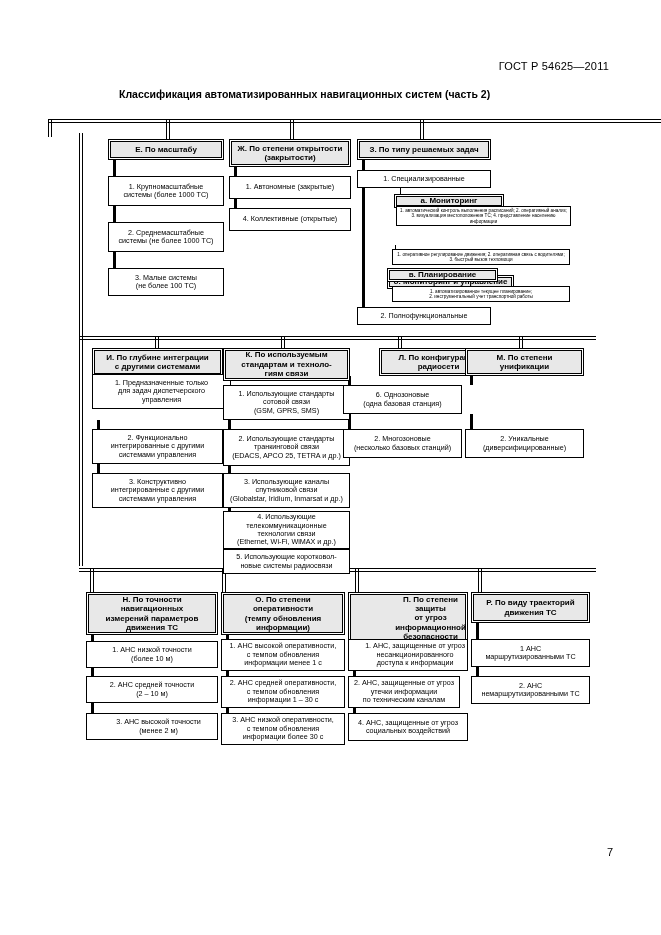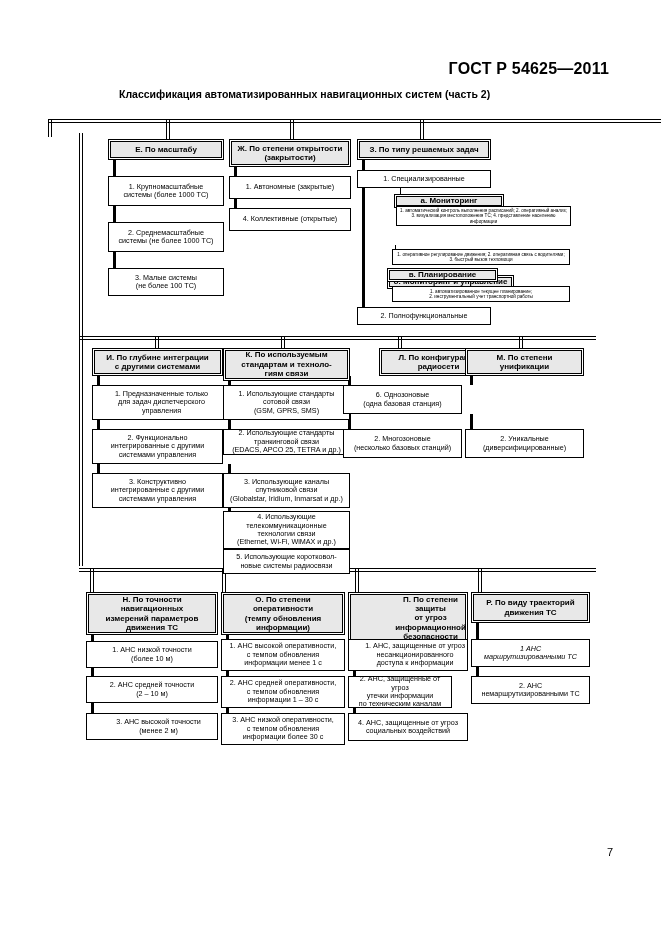--- a/index.html
+++ b/index.html
@@ -17,22 +17,22 @@
     height: 935px;
     overflow: hidden;
     background: #ffffff;
   }
 
   
   .gost-header {
     position: absolute;
     top: 60px;
     right: 52px;
-    font-size: 16px;
-    font-weight: bold;
+    font-size: 11px;
+    font-weight: normal;
     letter-spacing: 0.2px;
     white-space: nowrap;
   }
   .chart-title {
     position: absolute;
     top: 88px;
     left: 119px;
     font-size: 10.5px;
     font-weight: bold;
     white-space: nowrap;
@@ -205,21 +205,21 @@
   <div class="bus-v" style="left:155px; top:336px; height:18px;"></div>
   <div class="bus-v" style="left:281px; top:336px; height:18px;"></div>
   <div class="bus-v" style="left:398px; top:336px; height:18px;"></div>
   <div class="bus-v" style="left:519px; top:336px; height:18px;"></div>
 
   <div class="node head" style="left:92px; top:348px; width:131px; height:28px;">
     <span>И. По глубине интеграции
 с другими системами</span>
   </div>
   <div class="vline thick" style="left:97px; top:376px; height:9px;"></div>
-  <div class="node" style="left:92px; top:385px; width:139px; height:35px;justify-content:center;">
+  <div class="node" style="left:92px; top:374px; width:139px; height:35px;justify-content:center;">
     <span>1. Предназначенные только
 для задач диспетчерского
 управления</span>
   </div>
   <div class="vline thick" style="left:97px; top:420px; height:9px;"></div>
   <div class="node" style="left:92px; top:429px; width:131px; height:35px;">
     <span>2. Функционально
 интегрированные с другими
 системами управления</span>
   </div>
@@ -235,21 +235,21 @@
 стандартам и техноло-
 гиям связи</span>
   </div>
   <div class="vline thick" style="left:228px; top:381px; height:4px;"></div>
   <div class="node" style="left:223px; top:385px; width:127px; height:35px;">
     <span>1. Использующие стандарты
 сотовой связи
 (GSM, GPRS, SMS)</span>
   </div>
   <div class="vline thick" style="left:228px; top:420px; height:9px;"></div>
-  <div class="node" style="left:223px; top:429px; width:127px; height:26px;">
+  <div class="node" style="left:223px; top:429px; width:127px; height:37px;">
     <span>2. Использующие стандарты
 транкинговой связи
 (EDACS, APCO 25, TETRA и др.)</span>
   </div>
   <div class="vline thick" style="left:228px; top:464px; height:9px;"></div>
   <div class="node" style="left:223px; top:473px; width:127px; height:35px;">
     <span>3. Использующие  каналы
 спутниковой связи
 (Globalstar, Iridium, Inmarsat и др.)</span>
   </div>
@@ -351,37 +351,37 @@
 информационной
 безопасности</span>
   </div>
   <div class="vline thick" style="left:353px; top:635px; height:6px;"></div>
   <div class="node" style="left:348px; top:639px; width:120px; height:32px;justify-content:flex-end;">
     <span>1. АНС, защищенные от угроз
 несанкционированного
 доступа к информации</span>
   </div>
   <div class="vline thick" style="left:353px; top:671px; height:8px;"></div>
-  <div class="node" style="left:348px; top:676px; width:104px; height:32px;">
+  <div class="node" style="left:348px; top:676px; width:112px; height:32px;">
     <span>2. АНС, защищенные от угроз
 утечки информации
 по техническим каналам</span>
   </div>
   <div class="vline thick" style="left:353px; top:708px; height:8px;"></div>
   <div class="node" style="left:348px; top:713px; width:120px; height:28px;">
     <span>4. АНС, защищенные от угроз
 социальных воздействий</span>
   </div>
 
   <div class="node head" style="left:471px; top:592px; width:119px; height:31px;">
     <span>Р. По виду траекторий
 движения ТС</span>
   </div>
   <div class="vline thick" style="left:476px; top:623px; height:16px;"></div>
-  <div class="node" style="left:471px; top:639px; width:119px; height:28px;font-style:italic;">
+  <div class="node" style="left:471px; top:639px; width:119px; height:28px;">
     <span>1  АНС
 маршрутизированными ТС</span>
   </div>
   <div class="vline thick" style="left:476px; top:667px; height:12px;"></div>
   <div class="node" style="left:471px; top:676px; width:119px; height:28px;">
     <span>2. АНС
 немаршрутизированными ТС</span>
   </div>
 
   <div class="page-number">7</div>

